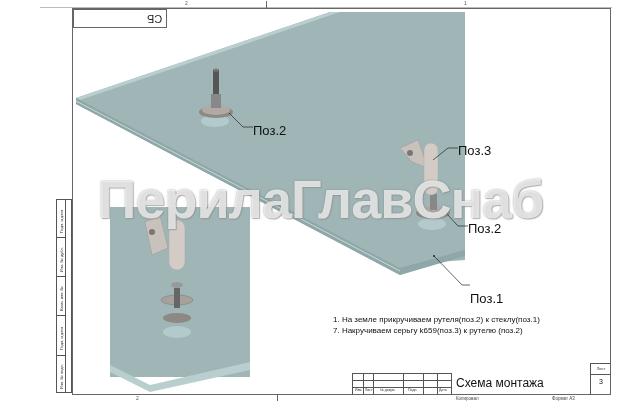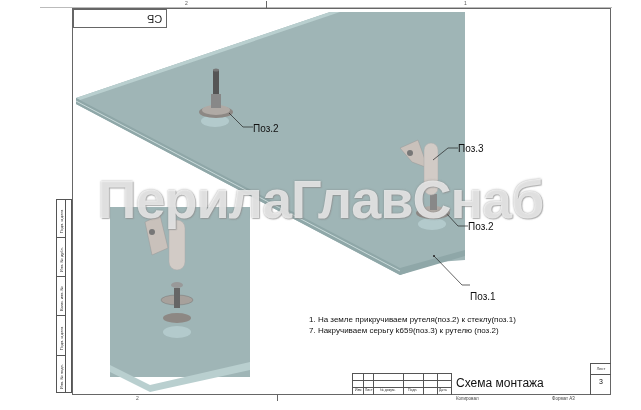--- a/index.html
+++ b/index.html
@@ -12,22 +12,22 @@
   .zone-bottom { position:absolute; left:40px; top:395px; width:560px; height:6px; font-size:5px; color:#555; }
   .zone-bottom .lbl { position:absolute; top:0; }
   .zone-bottom .tick { position:absolute; top:0; width:1px; height:6px; background:#666; }
   .code-box { position:absolute; left:73px; top:9px; width:94px; height:19px; border:1px solid #666; box-sizing:border-box; font-size:11px; color:#222; text-align:right; padding-right:4px; line-height:17px; }
   .code-box span { display:inline-block; transform:rotate(180deg); }
   .side-strip { position:absolute; left:56px; top:199px; width:16px; height:194px; border:1px solid #555; box-sizing:border-box; }
   .side-strip .cell { position:absolute; left:0; width:8px; border-bottom:1px solid #555; box-sizing:border-box; }
   .side-strip .cell span { position:absolute; left:0; top:50%; width:40px; margin-left:-16px; transform:rotate(-90deg); font-size:4px; color:#333; text-align:center; white-space:nowrap; }
   .side-strip .divider { position:absolute; left:8px; top:0; width:1px; height:100%; background:#555; }
   svg.drawing { position:absolute; left:0; top:0; }
-  .label-pos { position:absolute; font-size:10px; color:#111; }
-  .notes { position:absolute; left:309px; top:314px; font-size:8px; color:#111; line-height:11px; }
+  .label-pos { position:absolute; font-size:13px; color:#111; }
+  .notes { position:absolute; left:333px; top:314px; font-size:8px; color:#111; line-height:11px; }
   .notes div { white-space:nowrap; }
   .title-block { position:absolute; left:352px; top:373px; width:313px; height:22px; }
   .tb-grid { position:absolute; left:0; top:0; width:98px; height:22px; border-left:1px solid #555; }
   .tb-row { position:absolute; left:0; width:98px; height:1px; background:#555; }
   .tb-col { position:absolute; top:0; width:1px; height:22px; background:#555; }
   .tb-head { position:absolute; top:15px; font-size:3.5px; color:#333; }
   .tb-title { position:absolute; left:104px; top:3px; font-size:12px; color:#111; }
   .tb-sheet-box { position:absolute; left:238px; top:-10px; width:21px; height:32px; border-left:1px solid #555; border-top:1px solid #555; box-sizing:border-box; }
   .tb-sheet-box .lh { position:absolute; left:0; top:0; width:20px; height:10px; border-bottom:1px solid #555; font-size:4px; text-align:center; line-height:10px; color:#333; }
   .tb-sheet-box .val { position:absolute; left:0; top:11px; width:20px; text-align:center; font-size:7px; color:#111; line-height:13px; }

